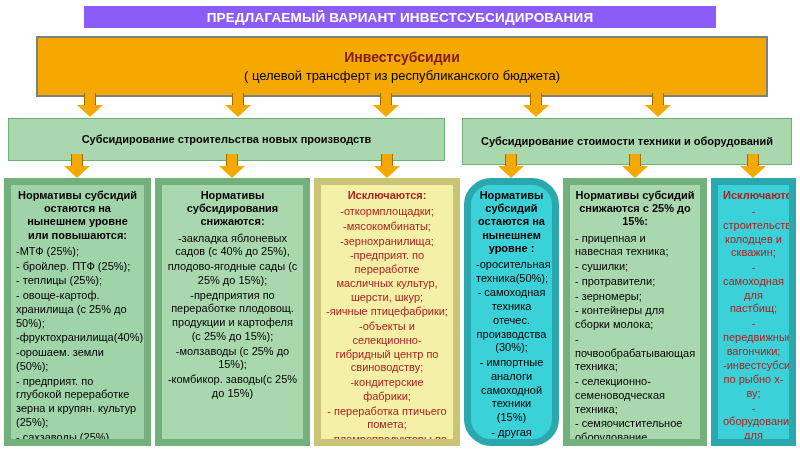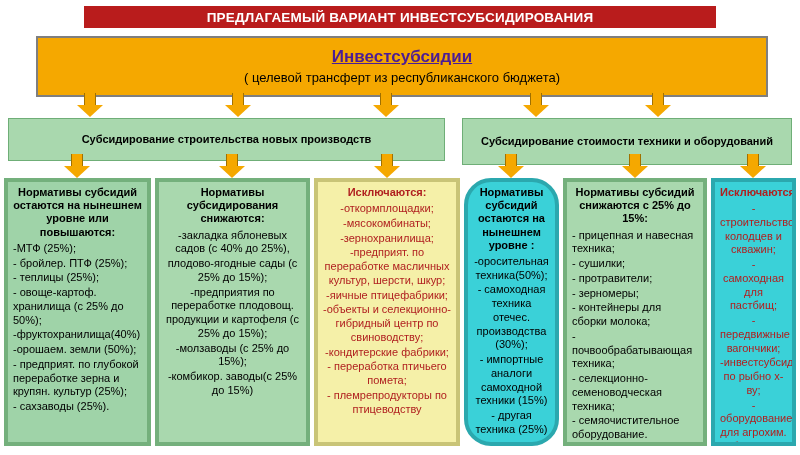--- a/index.html
+++ b/index.html
@@ -20,21 +20,21 @@
     background: #ffffff;
   }
 
   
   .title-bar {
     position: absolute;
     left: 84px;
     top: 6px;
     width: 632px;
     height: 22px;
-    background: #b91c1c;
+    background: #8b5cf6;
     color: #ffffff;
     font-size: 13.5px;
     font-weight: bold;
     letter-spacing: 0.2px;
     display: flex;
     align-items: center;
     justify-content: center;
     text-align: center;
   }
 
@@ -46,25 +46,24 @@
     width: 728px;
     height: 57px;
     background: #f5a800;
     border: 2px solid #7f7f7f;
     display: flex;
     flex-direction: column;
     align-items: center;
     justify-content: center;
   }
   .topbox .t1 {
-    font-size: 17px;
-    font-weight: bold;
-    color: #4c1d95;
+    font-size: 14px;
+    font-weight: bold;
+    color: #7f1d1d;
     line-height: 1.1;
-    text-decoration: underline;
   }
   .topbox .t2 {
     font-size: 13px;
     color: #000000;
     line-height: 1.2;
     margin-top: 3px;
   }
 
   
   .arrow {
@@ -112,21 +111,21 @@
   }
   #greenbar-left  { left: 8px;   top: 118px; width: 437px; height: 43px; }
   #greenbar-right { left: 462px; top: 118px; width: 330px; height: 47px; }
 
   
   .col {
     position: absolute;
     top: 178px;
     height: 268px;
     box-sizing: border-box;
-    border: 4px solid #000000;
+    border: 7px solid #000000;
     padding: 4px 5px 4px 5px;
     overflow: hidden;
   }
   .col .hdr {
     text-align: center;
     font-weight: bold;
     font-size: 11px;
     line-height: 1.2;
     margin-bottom: 3px;
   }

